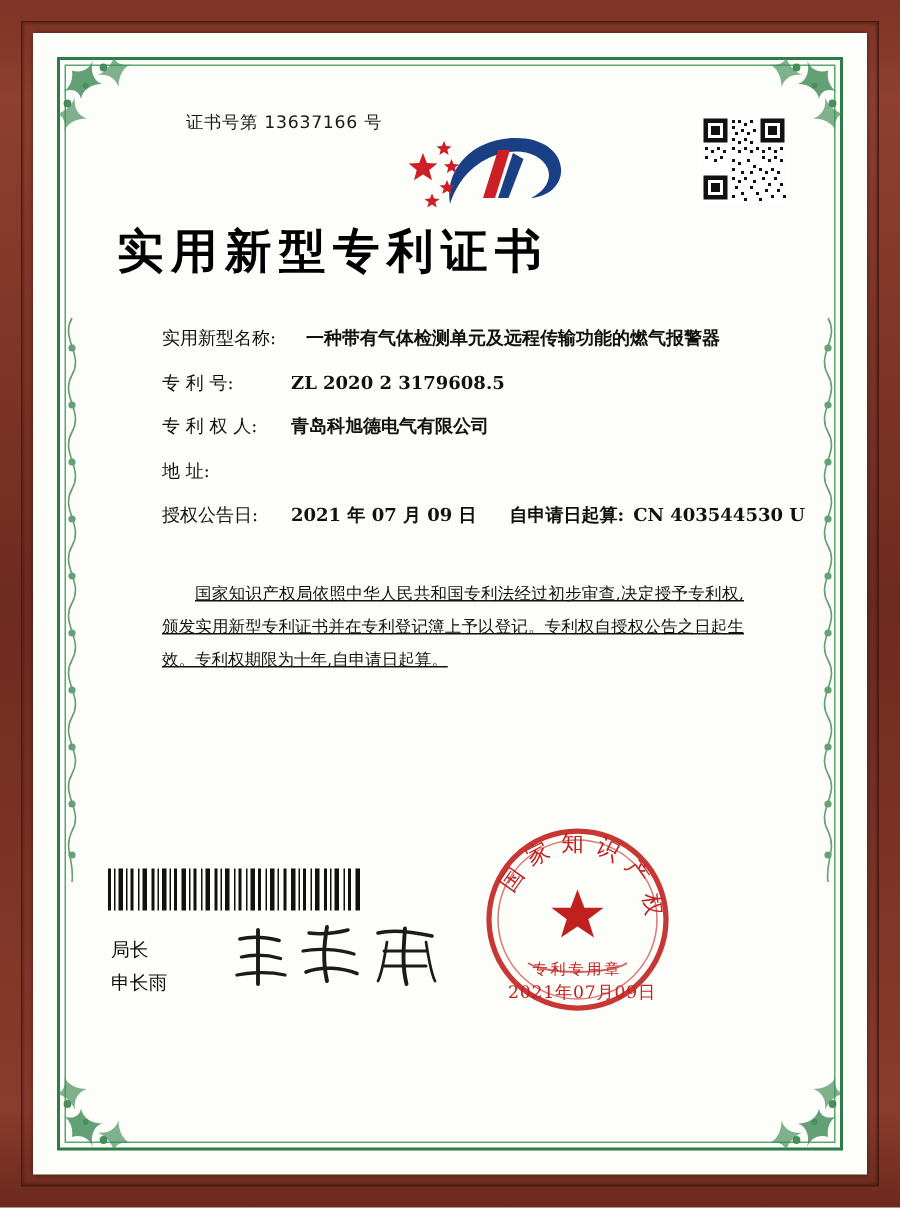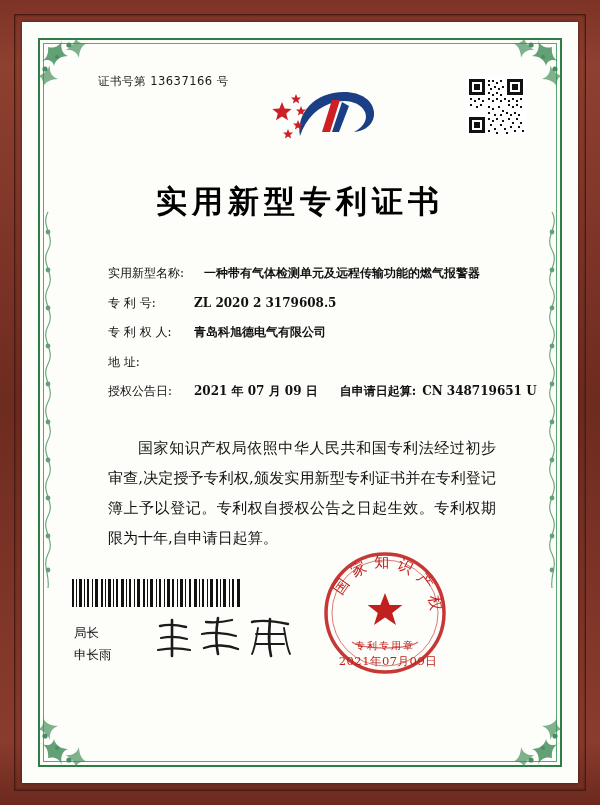--- a/index.html
+++ b/index.html
@@ -80,50 +80,49 @@
     position: absolute;
     left: 56px; top: 52px;
     width: 444px;
     color: #111;
   }
 
   #cert-number {
     font-size: 11.5px;
     letter-spacing: .5px;
     color: #1a1a1a;
-    margin-left: 20px;
+    margin-left: 46px;
   }
 
   
   #logo-wrap {
     position: absolute;
     left: 192px; top: 10px;
     width: 110px; height: 62px;
   }
 
   
   #qr-code {
     position: absolute;
     right: -4px; top: 2px;
     width: 60px; height: 60px;
     background: #fff;
   }
 
   #main-title {
-    margin-top: 92px;
-    text-align: center;
+    margin-top: 58px;
     font-family: "DejaVu Serif", "Liberation Serif", serif;
     font-weight: bold;
     font-size: 31px;
     letter-spacing: 5px;
     color: #000;
   }
 
   #fields {
-    margin-top: 44px;
+    margin-top: 30px;
     padding: 0 24px 0 30px;
     font-size: 12px;
     line-height: 1;
   }
   .field-row {
     display: flex;
     align-items: baseline;
     margin-bottom: 17.5px;
     font-family: "DejaVu Serif", "Liberation Serif", serif;
   }
@@ -145,24 +144,25 @@
   .inline-label {
     margin-left: 22px;
     white-space: nowrap;
     font-size: 12px;
   }
 
   #paragraphs {
     margin-top: 36px;
     padding: 0 26px 0 30px;
     font-family: "DejaVu Serif", "Liberation Serif", serif;
-    font-size: 15px;
+    font-size: 11px;
     line-height: 2.0;
     text-align: justify;
     color: #111;
+    text-decoration: underline;
   }
   #paragraphs p { margin: 0 0 2px 0; text-indent: 2em; }
 
   
   #barcode {
     position: absolute;
     left: 50px; top: 557px;
     width: 170px; height: 28px;
   }
   #barcode span {
@@ -420,21 +420,21 @@
         </div>
 
         <div class="field-row">
           <span class="field-label">地 址:</span>
         </div>
 
         <div class="field-row">
           <span class="field-label">授权公告日:</span>
           <span class="field-value">2021 年 07 月 09 日</span>
           <span class="field-value inline-label">自申请日起算:</span>
-          <span class="field-value" style="margin-left:6px;">CN 348719651 U</span>
+          <span class="field-value" style="margin-left:6px;">CN 403544530 U</span>
         </div>
 
       </div>
 
       <div id="paragraphs">
         <p>国家知识产权局依照中华人民共和国专利法经过初步审查,决定授予专利权,颁发实用新型专利证书并在专利登记簿上予以登记。专利权自授权公告之日起生效。专利权期限为十年,自申请日起算。</p>
       </div>
 
     </div>
 

